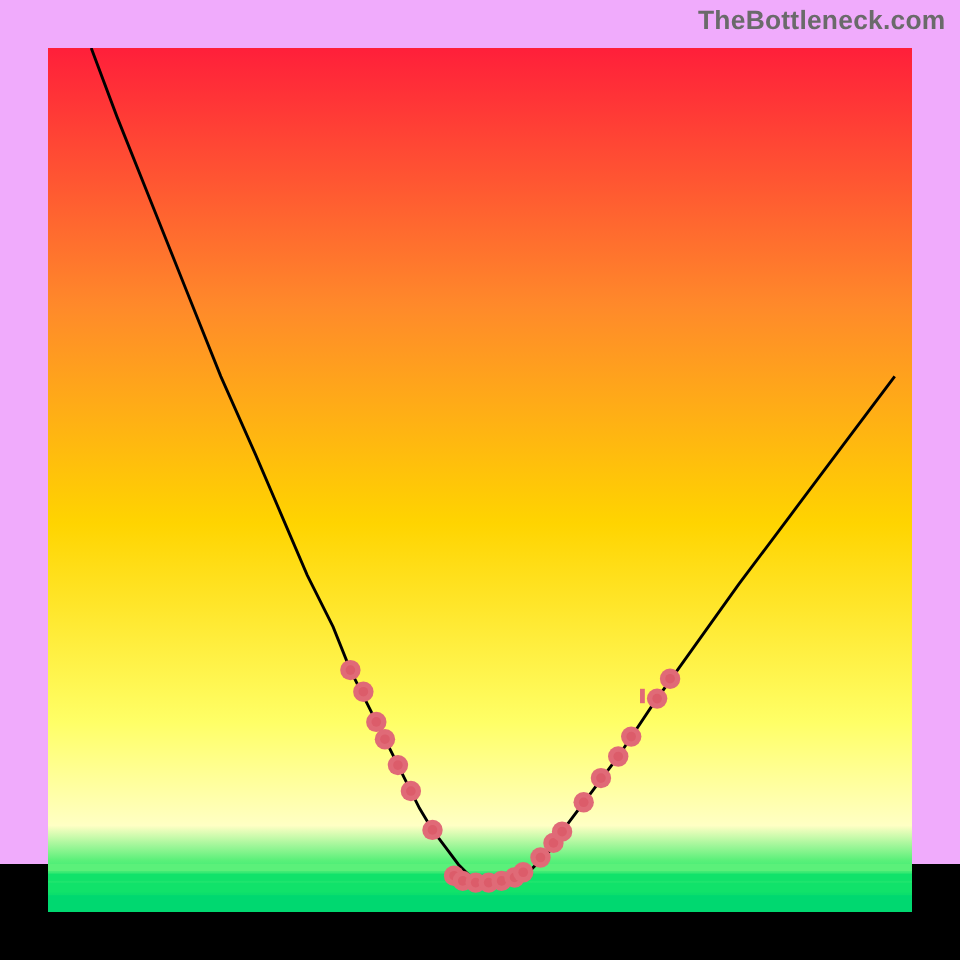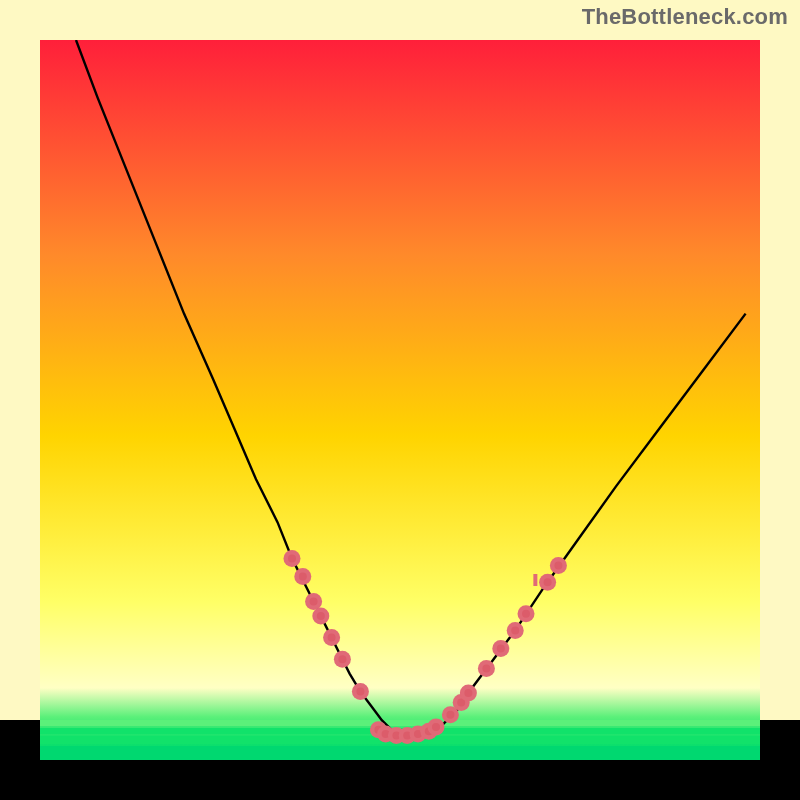--- a/index.html
+++ b/index.html
@@ -8,21 +8,21 @@
     width: 800px;
     height: 800px;
     overflow: hidden;
     background: #000;
     font-family: Arial, Helvetica, sans-serif;
   }
   .frame {
     position: relative;
     width: 800px;
     height: 720px;
-    background: #fef9c3;
+    background: #f0abfc;
   }
   .watermark {
     position: absolute;
     top: 4px;
     right: 12px;
     color: #6a6a6a;
     font-size: 22px;
     font-weight: 600;
     letter-spacing: 0.2px;
     z-index: 50;

